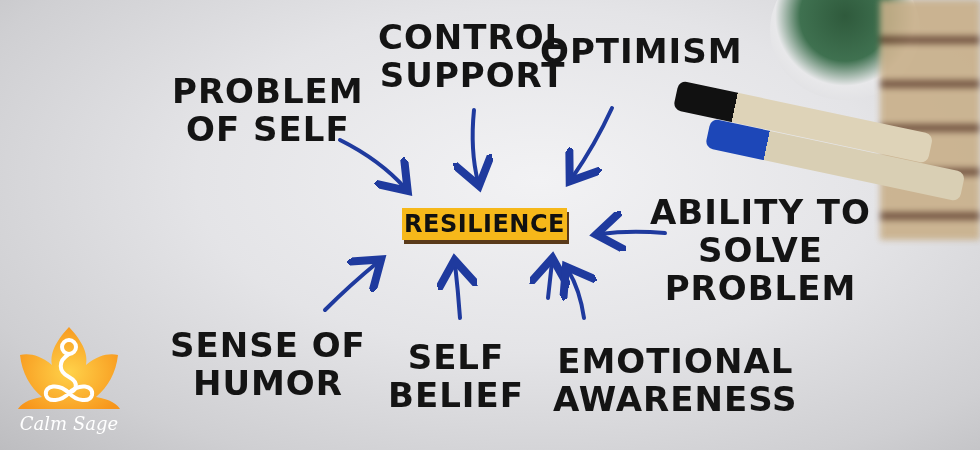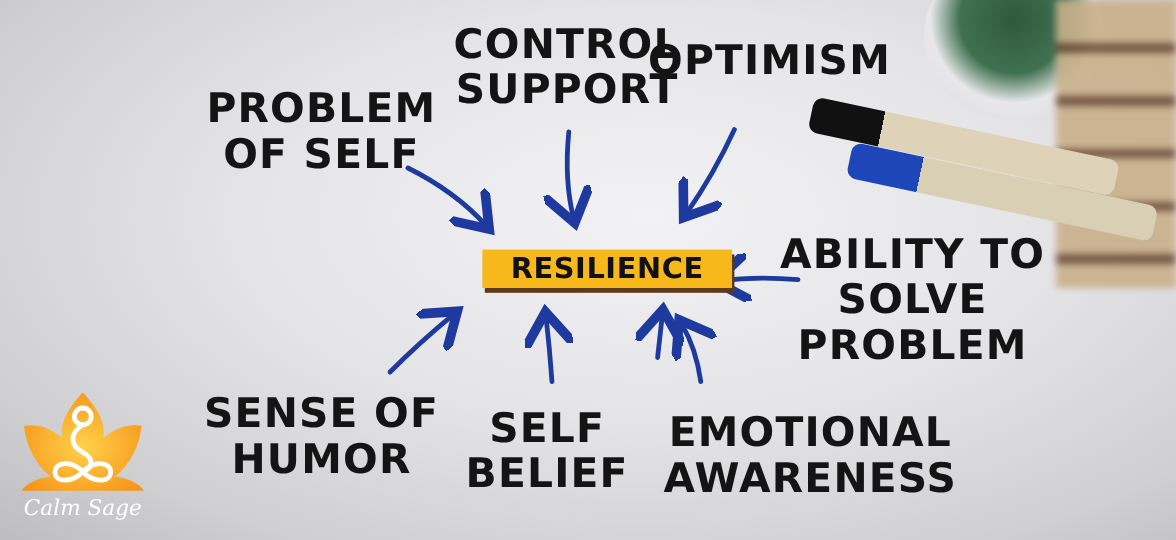--- a/index.html
+++ b/index.html
@@ -8,21 +8,21 @@
     position:relative; width:980px; height:450px; overflow:hidden;
     background: radial-gradient(ellipse at 55% 40%, #f2f2f4 0%, #e4e4e7 45%, #cfcfd2 80%, #bdbdc0 100%);
     font-family: "DejaVu Sans", "Liberation Sans", sans-serif;
   }
   .label {
     position:absolute; color:#141414; font-weight:bold;
     font-size:34px; line-height:38px; letter-spacing:1px; text-align:center;
     white-space:pre;
   }
   .center-tag {
-    position:absolute; left:402px; top:208px; width:208px; height:32px;
+    position:absolute; left:402px; top:208px; width:165px; height:32px;
     background:#f6b81a; box-shadow: 2px 4px 0 #5a3a1a;
     display:flex; align-items:center; justify-content:center;
     font-weight:bold; font-size:24px; color:#111; letter-spacing:0.5px;
   }
   svg.arrows { position:absolute; left:0; top:0; }
   .decor { position:absolute; }
   .logo { position:absolute; left:14px; top:325px; width:110px; height:112px; }
   .logo-text {
     position:absolute; left:0; top:88px; width:110px; text-align:center;
     font-family:"DejaVu Serif", serif; font-style:italic; color:#fff; font-size:18px;

